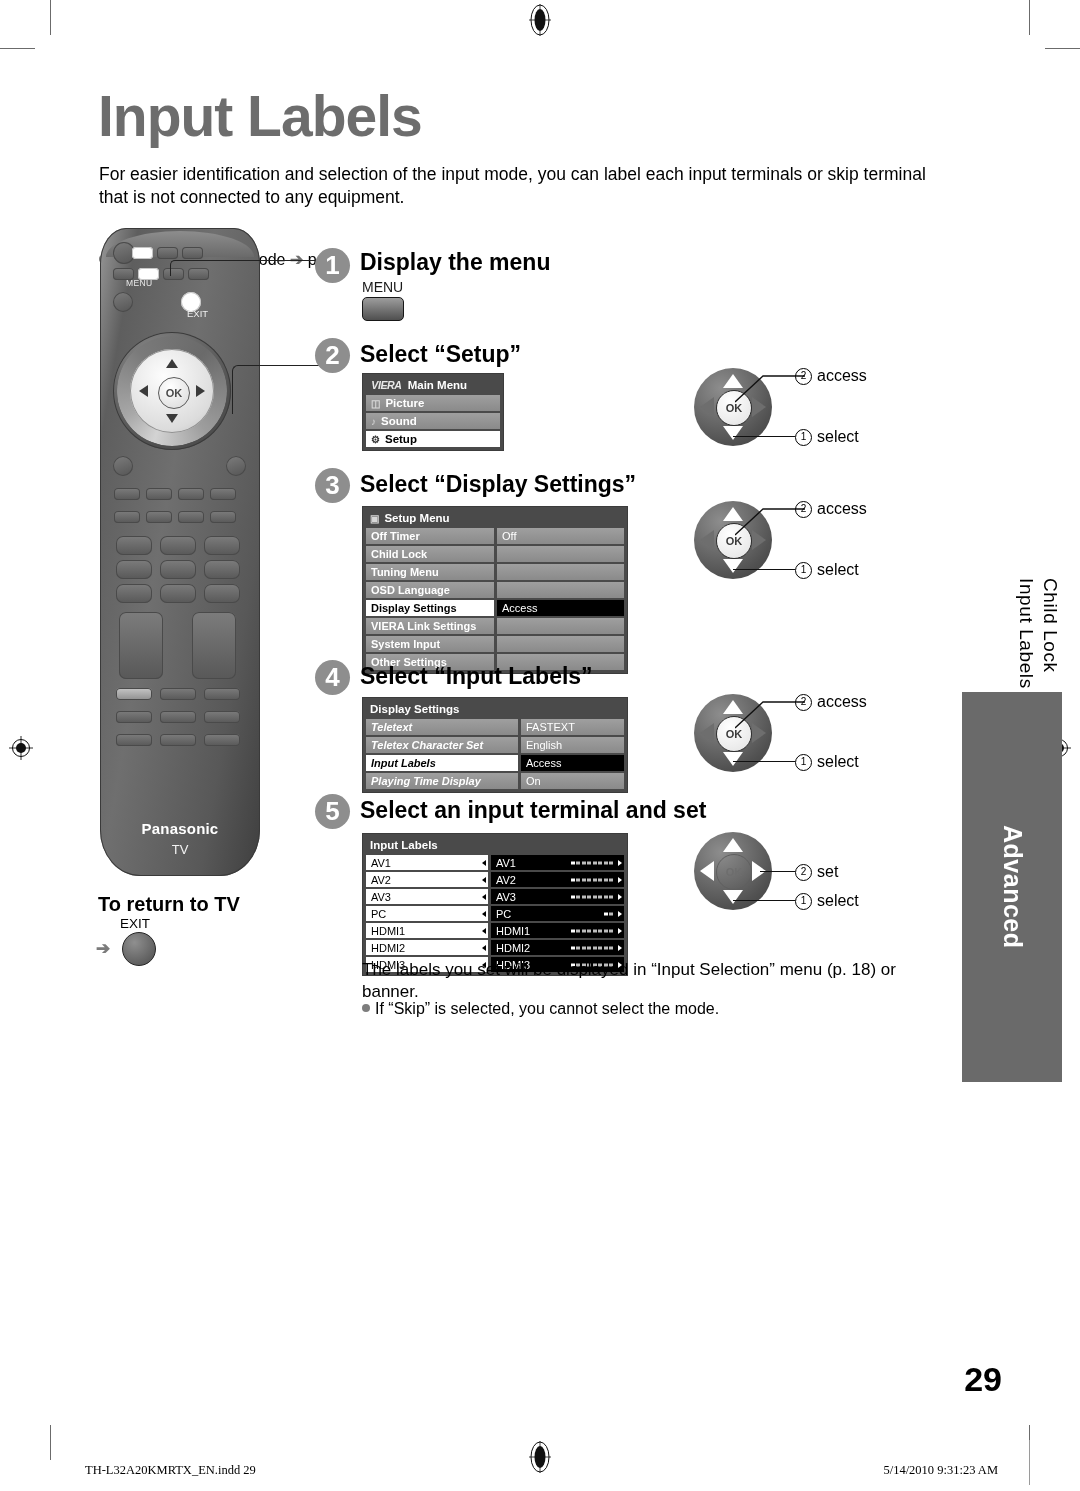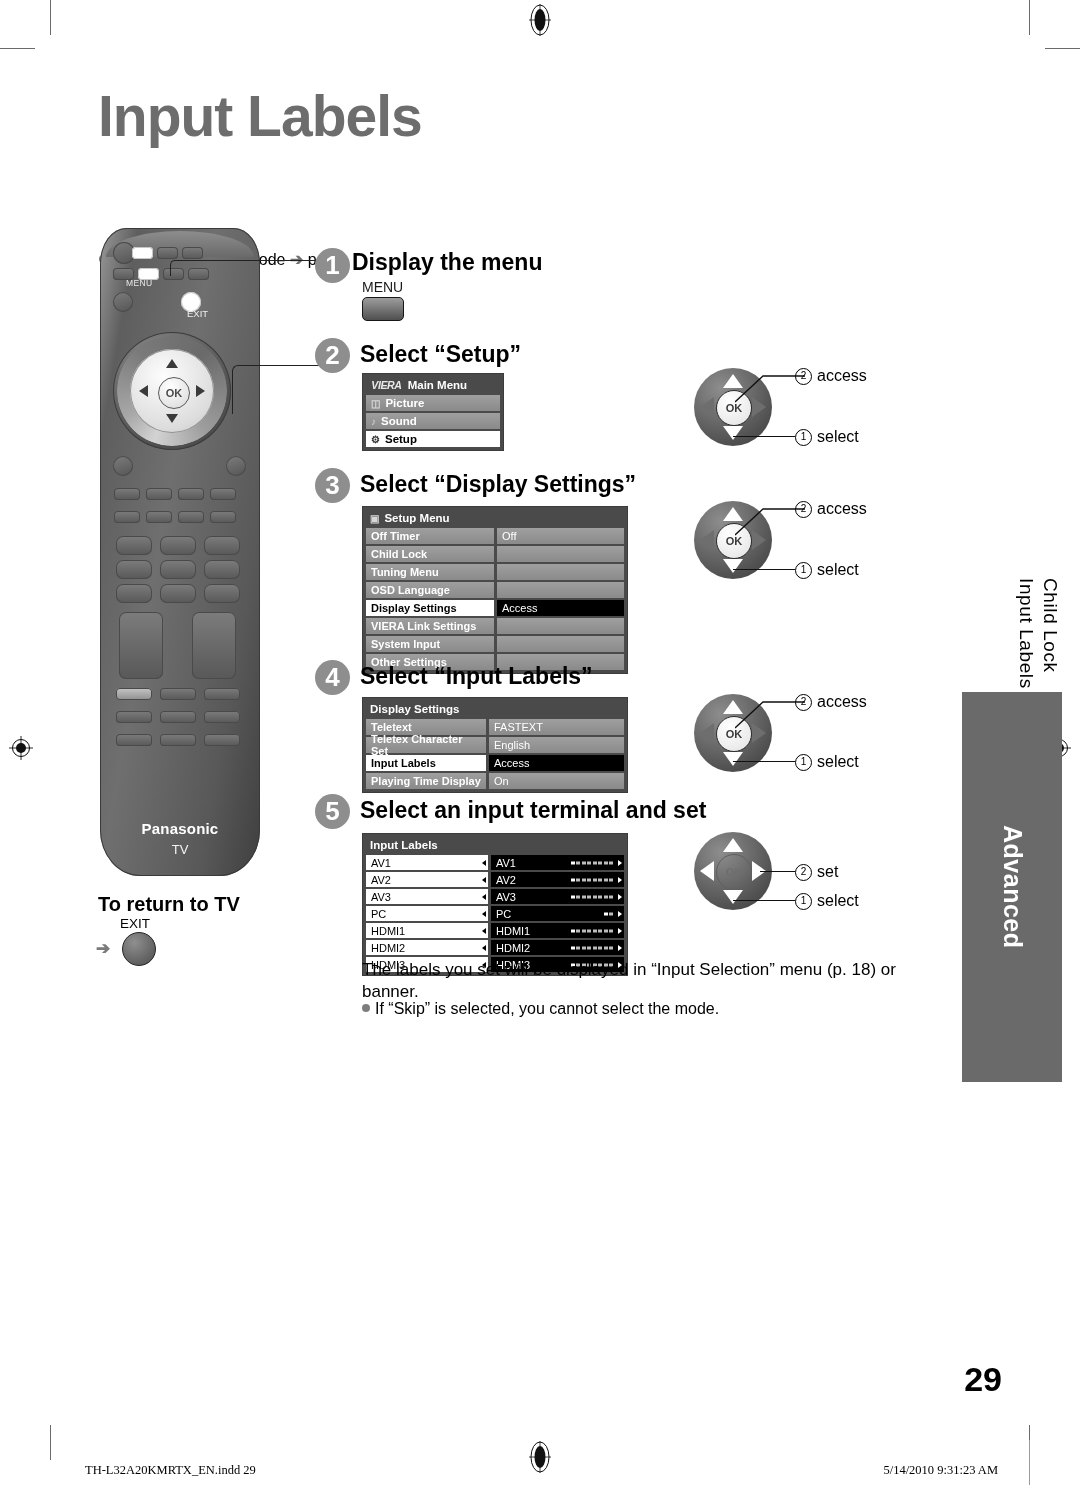--- a/index.html
+++ b/index.html
@@ -150,21 +150,21 @@
   }
   #osd-main .mrow.sel{background:#fff;color:#000;}
 
   
   #osd-setup{left:362px;top:506px;width:266px;}
   #osd-setup .cellL{width:128px;}
   #osd-setup .cellR{flex:1;text-align:right;}
 
   
   #osd-display{left:362px;top:697px;width:266px;}
-  #osd-display .cellL{width:120px;}
+  #osd-display .cellL{width:152px;font-style:italic;}
   #osd-display .cellR{flex:1;}
 
   
   #osd-inputs{left:362px;top:833px;width:266px;}
   #osd-inputs .irow{display:flex;gap:3px;margin-top:2px;height:15px;}
   #osd-inputs .iL{
     width:122px;background:#fff;color:#000;font-size:11px;font-weight:normal;
     display:flex;align-items:center;padding:0 5px;box-sizing:border-box;
     position:relative;
   }
@@ -302,20 +302,21 @@
     <svg width="26" height="34" viewBox="0 0 26 34">
       <ellipse cx="13" cy="17" rx="9" ry="15" fill="none" stroke="#111" stroke-width="1"></ellipse>
       <ellipse cx="13" cy="17" rx="5.5" ry="11" fill="#111"></ellipse>
       <line x1="13" y1="1" x2="13" y2="33" stroke="#111" stroke-width="0.8"></line>
       <line x1="2" y1="17" x2="24" y2="17" stroke="#111" stroke-width="0.8"></line>
     </svg>
   </div>
   <div class="cropline" style="left:1029px;top:1440px;width:1px;height:45px;background:#9a9a9a;"></div>
 
   <div id="title">Input Labels</div>
+  <div id="intro">For easier identification and selection of the input mode, you can label each input terminals or skip terminal that is not connected to any equipment.</div>
   <div id="bullet-line">
     <span class="dot"></span><span>To select the input mode</span>
     <span class="arrowglyph">➔</span>
     <span>p. 18</span>
   </div>
 
   <div id="remote">
     <div class="rc-body"></div>
     <div class="rc-top-arc"></div>
 
@@ -383,21 +384,21 @@
 
     <div class="rc-brand">Panasonic</div>
     <div class="rc-tv">TV</div>
   </div>
 
   <div class="lead" style="left:170px;top:260px;width:150px;height:15px;border-top-width:1.4px;border-left-width:1.4px;border-top-left-radius:5px;"></div>
 
   <div class="lead" style="left:232px;top:365px;width:90px;height:48px;border-top-width:1.4px;border-left-width:1.4px;border-top-left-radius:6px;"></div>
 
   <div class="stepnum" style="left:315px;top:248px;">1</div>
-  <div class="stephead" style="left:352px;top:249px;">Display the menu</div>
+  <div class="stephead" style="left:360px;top:249px;">Display the menu</div>
   <div id="menu-key-label">MENU</div>
   <div id="menu-key"></div>
 
   <div class="stepnum" style="left:315px;top:338px;">2</div>
   <div class="stephead" style="left:360px;top:341px;">Select “Setup”</div>
 
   <div class="osd" id="osd-main">
     <div class="osd-title">
       <span class="viera">VIERA</span>
       <span>Main Menu</span>

